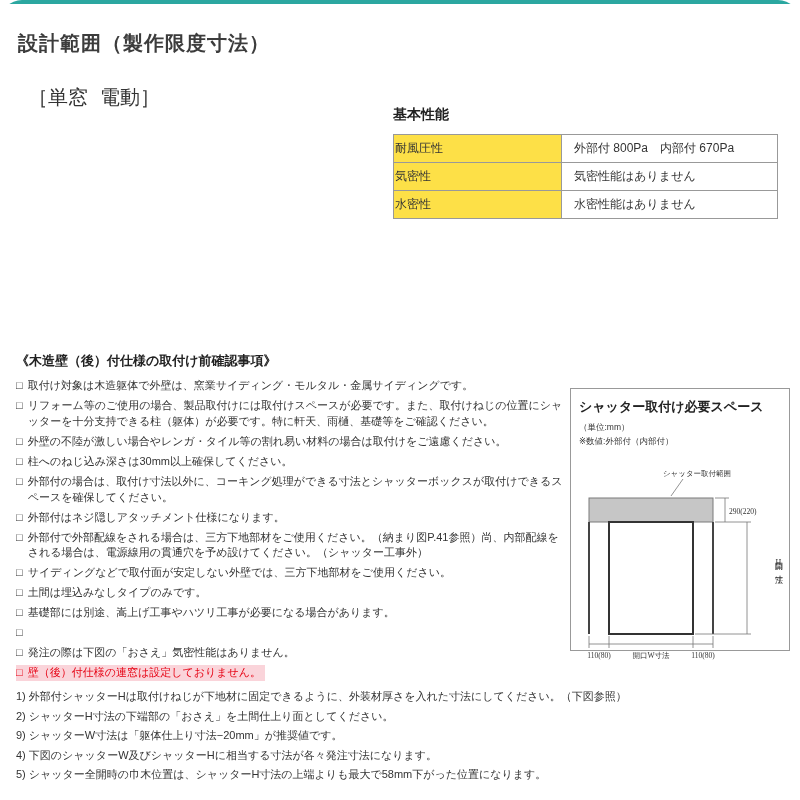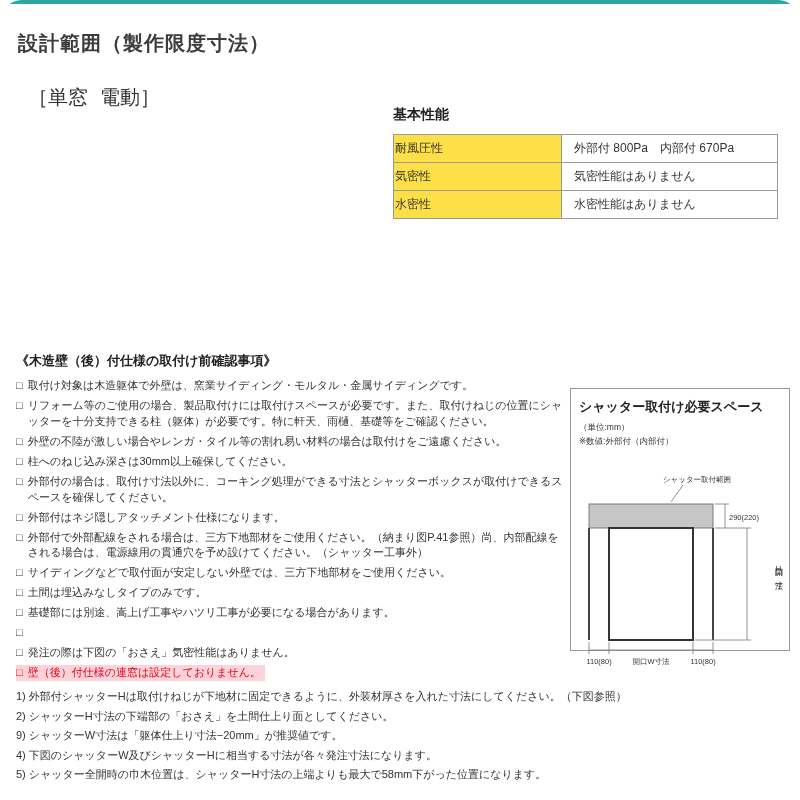--- a/index.html
+++ b/index.html
@@ -32,21 +32,21 @@
   .checklist { position:absolute; top:378px; left:16px; width:552px; }
   .ck-item { display:flex; gap:5px; font-size:11px; line-height:1.45; margin-bottom:4px; color:#333; }
   .ck-box { flex:0 0 auto; }
   .ck-item.warning { color:#e60012; background:#fad4da; width:max-content; max-width:100%; padding-right:4px; }
   .ck-item.warning .ck-box { color:#e60012; }
 
   .diagram-box { position:absolute; top:388px; left:570px; width:220px; height:263px; border:1px solid #999; padding:8px 6px 4px 8px; background:#fff; }
   .dg-title { font-size:13px; font-weight:700; color:#222; }
   .dg-unit { font-size:8.5px; font-weight:400; color:#333; }
   .dg-note { font-size:8.5px; margin-top:2px; color:#333; }
-  .dg-canvas { position:relative; width:204px; height:202px; margin-top:22px; }
+  .dg-canvas { position:relative; width:204px; height:202px; margin-top:16px;font-family:Liberation Serif, serif; }
   .dg-canvas svg text { font-family:inherit; }
   .band { fill:#c6c6c6; stroke:#7a7a7a; stroke-width:1; }
   .wall { stroke:#444; stroke-width:2; }
   .opening { fill:#fff; stroke:#333; stroke-width:2; }
   .dln { stroke:#777; stroke-width:0.8; }
   .dg-t { font-size:7.5px; fill:#333; }
   .dg-vtext { position:absolute; right:0; top:92px; writing-mode:vertical-rl; text-orientation:upright; font-size:8px; letter-spacing:1px; color:#333; }
 
   .notes { position:absolute; top:688px; left:16px; width:775px; }
   .note { font-size:11px; line-height:1.5; margin-bottom:3px; color:#333; }

